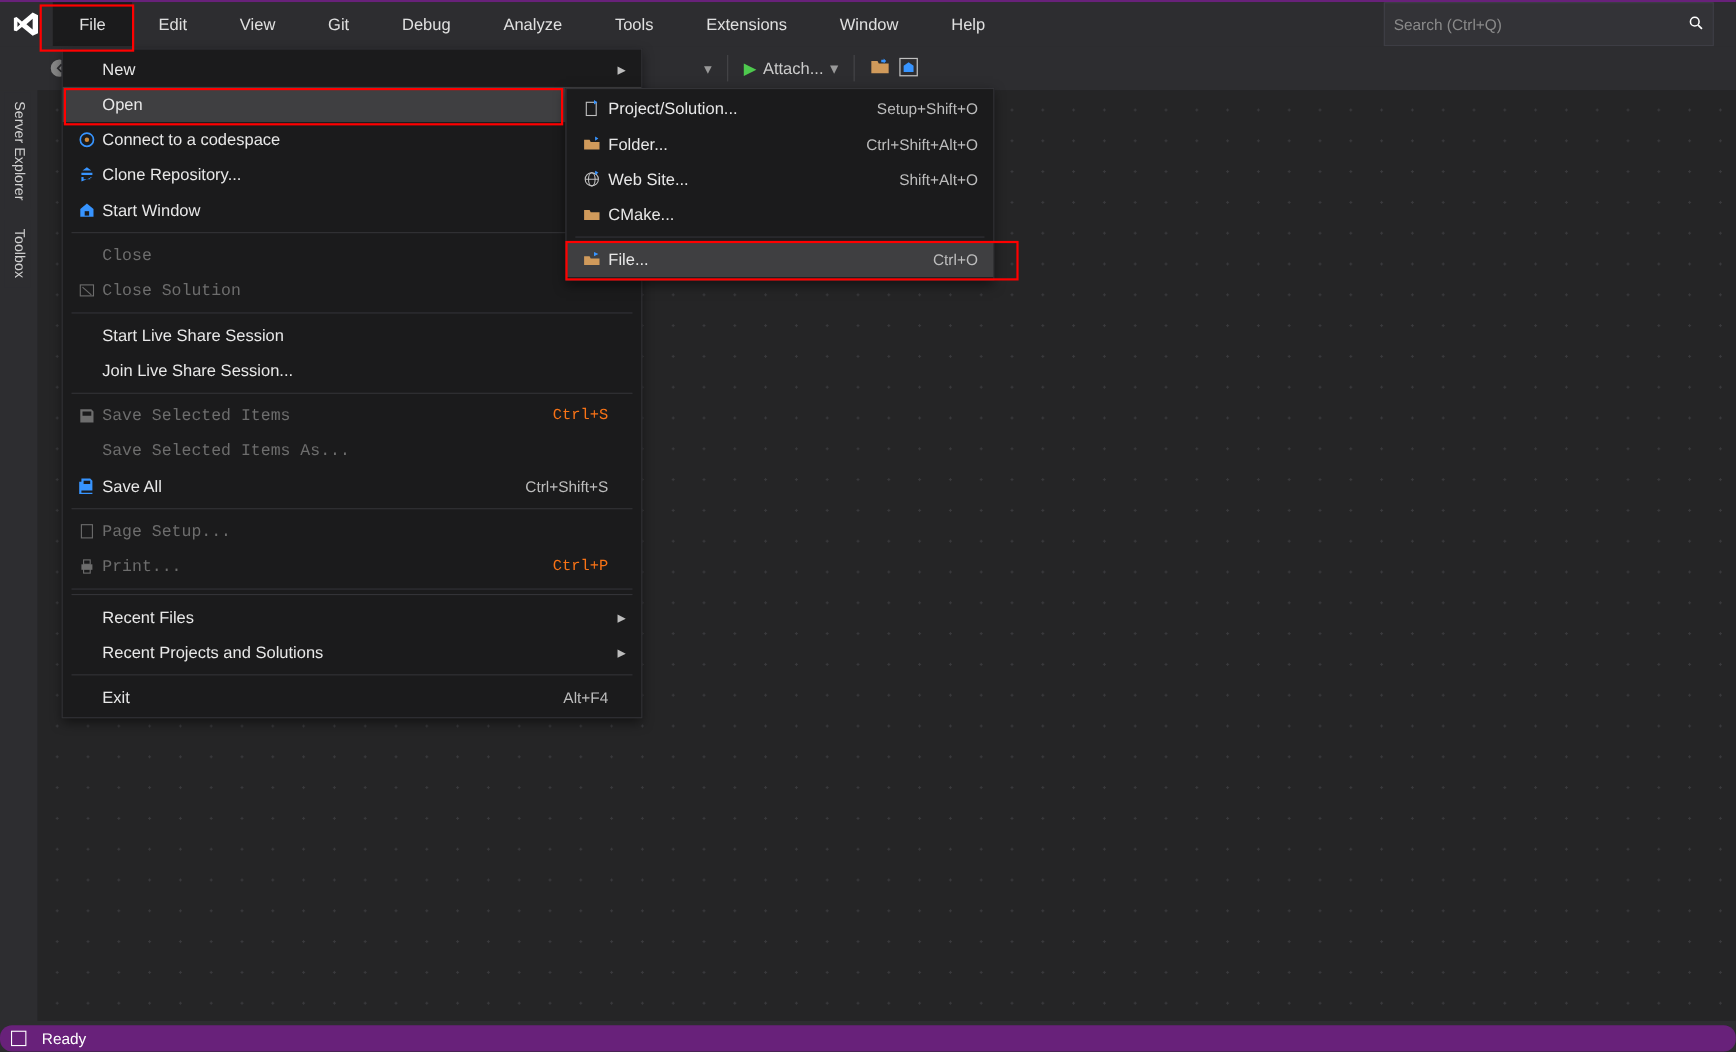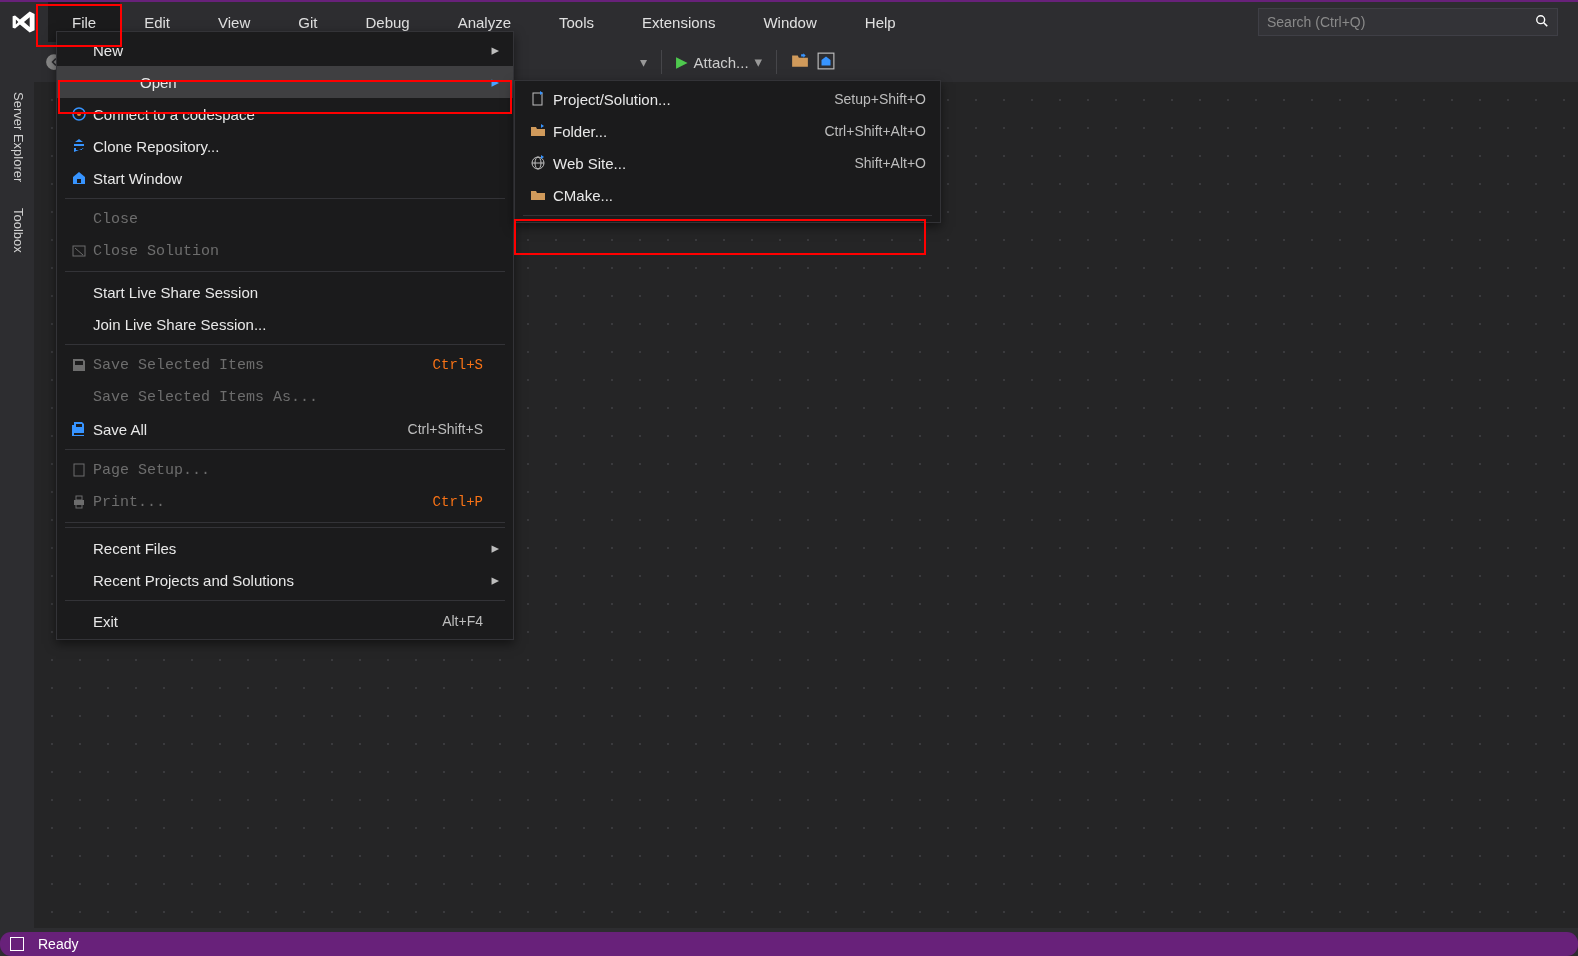--- a/index.html
+++ b/index.html
@@ -25,21 +25,21 @@
   }
   .vs-logo { width:48px; display:flex; align-items:center; justify-content:center; }
   .vs-logo svg { width:26px; height:26px; }
   .menubar .menuitem {
     display:flex; align-items:center; padding:0 24px;
     color:#e0e0e0; font-size:15px; cursor:default;
   }
   .menubar .menuitem.active { background:#1b1b1c; }
   .search-box {
     margin-left:auto; margin-right:20px; align-self:center;
-    width:300px; height:28px; background:#333337;
+    width:300px; height:40px; background:#333337;
     border:1px solid #3f3f46; display:flex; align-items:center;
     padding:0 8px; color:#999;
   }
   .search-box .ph { flex:1; font-size:14px; color:#8a8a8a; }
   .search-box .mag { color:#f1f1f1; }
 
   
   .hl { position:absolute; border:2px solid #ff0000; pointer-events:none; z-index:9000; }
 
   
@@ -74,37 +74,37 @@
     background-size: 28px 28px;
     background-position: 4px 4px;
   }
 
   
   .menu {
     position:absolute; background:#1b1b1c; border:1px solid #333337;
     box-shadow:0 4px 10px rgba(0,0,0,.5); z-index:100;
     padding:2px 0;
   }
-  .file-menu { left:56px; top:31px; width:458px; }
+  .file-menu { left:56px; top:44px; width:528px; }
   .menu .row {
     display:flex; align-items:center; height:32px; padding:0 14px 0 8px;
     color:#e8e8e8; font-size:15px;
   }
   .menu .row .ic { width:28px; display:flex; justify-content:center; color:#c0c0c0; }
   .menu .row .lbl { flex:1; }
   .menu .row .sc  { color:#bdbdbd; font-size:14px; }
   .menu .row .chev { width:16px; text-align:right; color:#bdbdbd; }
-  .menu .row.hover { background:#3f3f41;gap:47px; }
+  .menu .row.hover { background:#3f3f41; }
   .menu .row.disabled { color:#6d6d6d;font-family:Liberation Mono, monospace; }
   .menu .row.disabled .ic, .menu .row.disabled .sc { color:#f97316; }
   .menu .sepline { height:1px; background:#333337; margin:4px 8px; }
   .row.hover .chev { color:#4aa3ff; }
 
   
-  .open-menu { left:514px; top:80px; width:427px; }
+  .open-menu { left:514px; top:80px; width:390px; }
   .open-menu .row .ic { width:30px; }
 
   
   .status {
     position:absolute; left:0; right:0; bottom:0; height:24px;
     background:#68217a; color:#fff; display:flex; align-items:center;
     padding-left:10px; font-size:14px;border-radius:11px;
   }
   .status .box { width:14px; height:14px; border:1px solid #fff; margin-right:14px; }
 
@@ -371,20 +371,30 @@
         <svg width="16" height="16" viewBox="0 0 16 16">
           <path fill="#d09a5b" d="M1 4h5l1 2h8v7H1z"></path>
         </svg>
       </span>
     <span class="lbl">CMake...</span>
     <span class="sc"></span>
   </div>
 
   <div class="sepline"></div>
 
+  <div class="row hover">
+    <span class="ic orange">
+        <svg width="16" height="16" viewBox="0 0 16 16">
+          <path fill="#d09a5b" d="M1 5h5l1 2h8v6H1z"></path>
+          <path fill="#3794ff" d="M10 1l4 2-4 2z"></path>
+        </svg>
+      </span>
+    <span class="lbl">File...</span>
+    <span class="sc">Ctrl+O</span>
+  </div>
 </div>
 
 <div class="hl" style="left:36px;  top:4px;   width:86px;  height:43px;"></div>
 <div class="hl" style="left:58px;  top:80px;  width:454px; height:34px;"></div>
 <div class="hl" style="left:514px; top:219px; width:412px; height:36px;"></div>
 
 <div class="status">
   <span class="box"></span>
   <span>Ready</span>
 </div>

